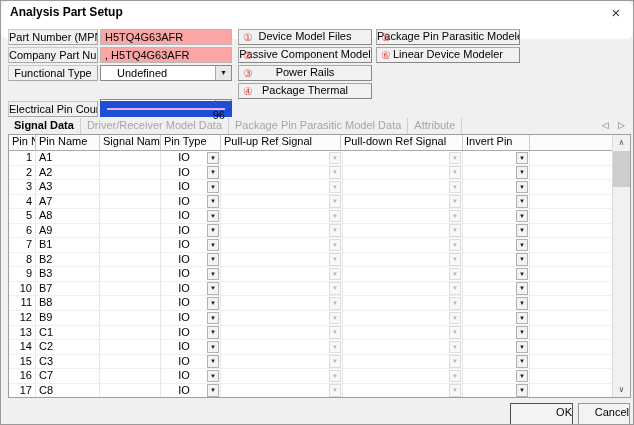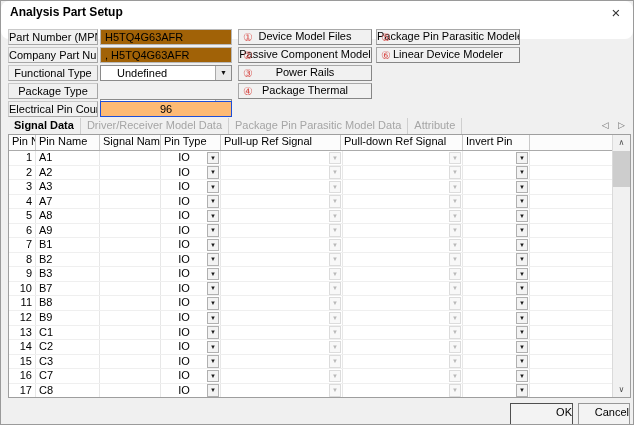--- a/index.html
+++ b/index.html
@@ -9,22 +9,22 @@
   
   .titlebar{position:absolute;top:0;left:0;right:0;height:38px;background:#ffffff;border-radius:8px;}
   .title{position:absolute;left:9px;top:0;line-height:23px;font-size:12px;font-weight:600;}
   .close{position:absolute;right:6px;top:2px;width:22px;height:19px;text-align:center;line-height:19px;font-size:15px;color:#333;cursor:default;}
 
   
   .flabel{position:absolute;left:7px;width:90px;height:16px;box-sizing:border-box;background:#f0f0f0;
           border:1px solid #a6a6a6;border-top-color:#c9c9c9;border-left-color:#c9c9c9;
           text-align:center;line-height:14px;overflow:hidden;white-space:nowrap;}
   .fvalue{position:absolute;left:99px;width:132px;height:16px;box-sizing:border-box;line-height:14px;}
-  .fv-text{background:#a16207;border:1px solid #b8b8b8;padding-left:4px;white-space:nowrap;overflow:hidden;}
-  .fv-center{background:#fdba74;border:1px solid #1d4ed8;text-align:center;}
+  .fv-text{background:#fca5a5;border:1px solid #b8b8b8;padding-left:4px;white-space:nowrap;overflow:hidden;}
+  .fv-center{background:#f0abfc;border:7px solid #1d4ed8;text-align:right;}
   .combo{position:relative;background:#fff;border:1px solid #8a8a8a;padding-left:16px;white-space:nowrap;overflow:hidden;}
   .combo .ddbtn{position:absolute;right:0px;top:0px;bottom:0px;width:15px;background:#e9e9e9;
           border-left:1px solid #a9a9a9;text-align:center;font-size:7px;line-height:13px;color:#111;padding:0;}
   .r1{top:28px}.r2{top:46px}.r3{top:64px}.r4{top:82px}.r5{top:100px}
 
   
   .abtn{position:absolute;height:16px;box-sizing:border-box;background:#f1f1f1;text-align:center;line-height:13px;
         border:1px solid #a8a8a8;border-right-color:#868686;border-bottom-color:#868686;cursor:default;white-space:nowrap;overflow:hidden;}
   .abtn .badge{position:absolute;left:4px;top:1px;color:#d9504c;font-size:11px;line-height:12px;}
   .aleft{left:237px;width:134px;}
@@ -84,21 +84,20 @@
 
   <div class="flabel r2">Company Part Number</div>
   <div class="fvalue fv-text r2">, H5TQ4G63AFR</div>
 
   <div class="flabel r3">Functional Type</div>
   <div class="fvalue combo r3">
     <span>Undefined</span>
     <span class="ddbtn">▼</span>
   </div>
 
-  <div class="flabel r4">Package Type</div>
   <div class="fvalue combo r4">
     <span>Undefined</span>
     <span class="ddbtn">▼</span>
   </div>
 
   <div class="flabel r5">Electrical Pin Count</div>
   <div class="fvalue fv-center r5">96</div>
 
   <div class="abtn aleft r1">
     <span class="badge">①</span>

